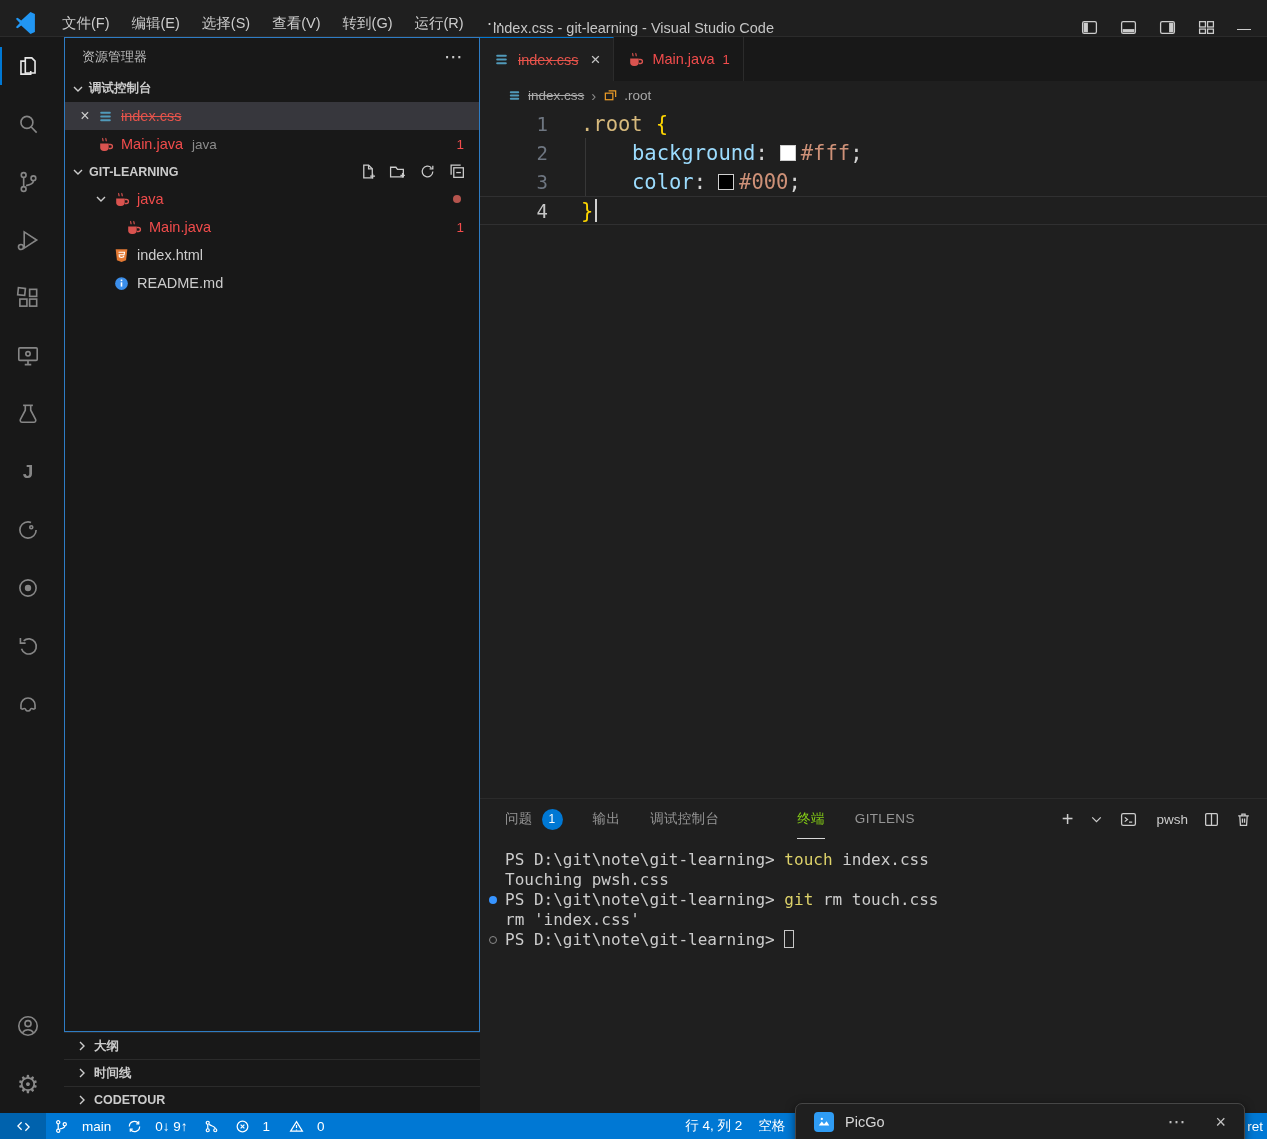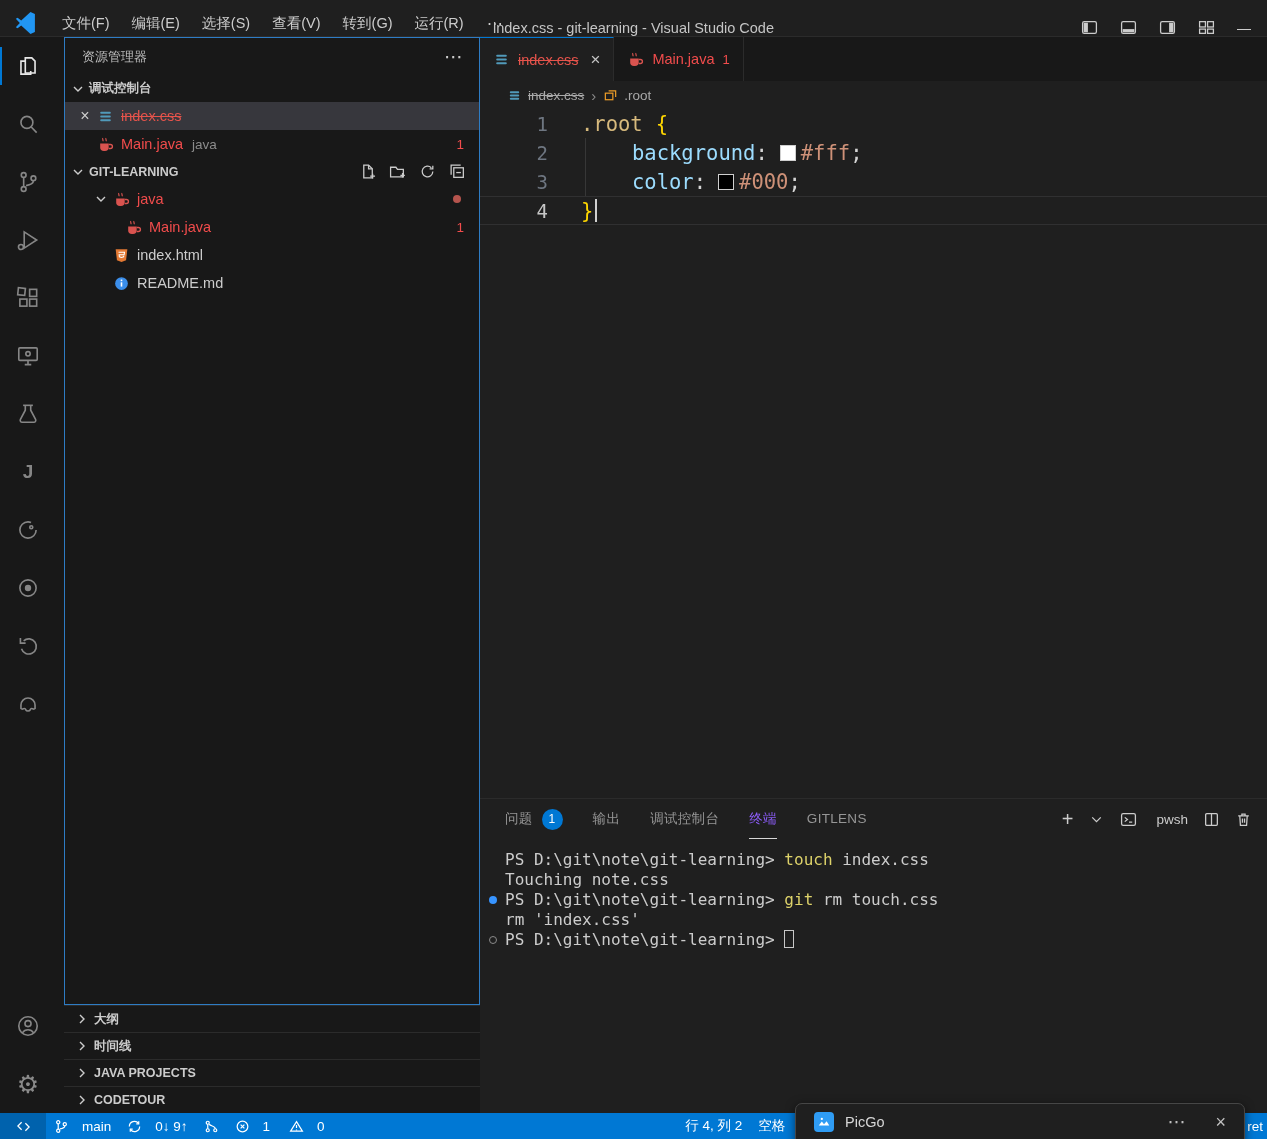--- a/index.html
+++ b/index.html
@@ -87,21 +87,21 @@
   .tok-val { color:#ce9178; }
   .swatch { width:16px; height:16px; border:1px solid #cfcfcf; display:inline-block; margin:0 5px 0 12px; }
   .sp4 { display:inline-block; width:51px; }
   .cursor { width:2px; height:23px; background:#d0d0d0; margin-left:2px; }
   .indent-guide { position:absolute; left:105px; top:29px; width:1px; height:58px; background:#373737; }
 
   
   .panel { flex:0 0 315px; border-top:1px solid #2b2b2b; background:#1f1f1f; display:flex; flex-direction:column; }
   .panel-tabs { flex:0 0 40px; display:flex; align-items:center; padding-left:25px; font-size:13.5px; color:#969696; }
   .ptab { display:flex; align-items:center; gap:9px; height:40px; line-height:40px; margin-right:30px; letter-spacing:.3px; }
-  .ptab.active { color:#8b5cf6; box-shadow:inset 0 -1px 0 #d7d7d7; }
+  .ptab.active { color:#84cc16; box-shadow:inset 0 -1px 0 #d7d7d7;margin-left:48px; }
   .pbadge { background:#0078d4; color:#fff; border-radius:50%; width:21px; height:21px; font-size:12px; display:flex; align-items:center; justify-content:center; line-height:1; }
   .panel-actions { margin-left:auto; display:flex; align-items:center; gap:15px; padding-right:15px; color:#cccccc; }
   .panel-actions svg { width:17px; height:17px; stroke:#cccccc; fill:none; stroke-width:1.2; }
   .plus-glyph { font-size:20px; line-height:1; color:#cccccc; }
   .pwsh { display:flex; align-items:center; gap:19px; font-size:13.5px; color:#cccccc; }
 
   .term { flex:1; padding-top:11px; font-family:"DejaVu Sans Mono","Liberation Mono",monospace; font-size:16px; line-height:20px; color:#cccccc; }
   .t-line { position:relative; padding-left:25px; height:20px; white-space:pre; }
   .t-dot { position:absolute; left:9px; top:6px; width:8px; height:8px; border-radius:50%; }
   .t-dot.filled { background:#3794ff; }
@@ -378,26 +378,20 @@
           <svg class="chev" viewBox="0 0 16 16">
               <path d="M6 4l4 4-4 4" fill="none" stroke="#cccccc" stroke-width="1.4"></path>
             </svg>
           <span>大纲</span>
         </div>
         <div class="bs">
           <svg class="chev" viewBox="0 0 16 16">
               <path d="M6 4l4 4-4 4" fill="none" stroke="#cccccc" stroke-width="1.4"></path>
             </svg>
           <span>时间线</span>
-        </div>
-        <div class="bs">
-          <svg class="chev" viewBox="0 0 16 16">
-              <path d="M6 4l4 4-4 4" fill="none" stroke="#cccccc" stroke-width="1.4"></path>
-            </svg>
-          <span>JAVA PROJECTS</span>
         </div>
         <div class="bs">
           <svg class="chev" viewBox="0 0 16 16">
               <path d="M6 4l4 4-4 4" fill="none" stroke="#cccccc" stroke-width="1.4"></path>
             </svg>
           <span>CODETOUR</span>
         </div>
       </div>
     </div>
 
@@ -504,21 +498,21 @@
               </svg>
             <svg viewBox="0 0 16 16">
                 <path d="M3 4.5h10M6.5 4.5V3h3v1.5M4.5 4.5l.6 9h5.8l.6-9"></path>
                 <path d="M7 7v4M9 7v4"></path>
               </svg>
           </span>
         </div>
 
         <div class="term">
           <div class="t-line"><span>PS D:\git\note\git-learning&gt; </span><span class="t-cmd">touch</span><span> index.css</span></div>
-          <div class="t-line"><span>Touching note.css</span></div>
+          <div class="t-line"><span>Touching pwsh.css</span></div>
           <div class="t-line"><span class="t-dot filled"></span><span>PS D:\git\note\git-learning&gt; </span><span class="t-cmd">git</span><span> rm touch.css</span></div>
           <div class="t-line"><span>rm 'index.css'</span></div>
           <div class="t-line"><span class="t-dot hollow"></span><span>PS D:\git\note\git-learning&gt; </span><span class="t-cursor"></span></div>
         </div>
       </div>
     </div>
   </div>
 
   <div class="statusbar">
     <div class="sb-item sb-remote">

